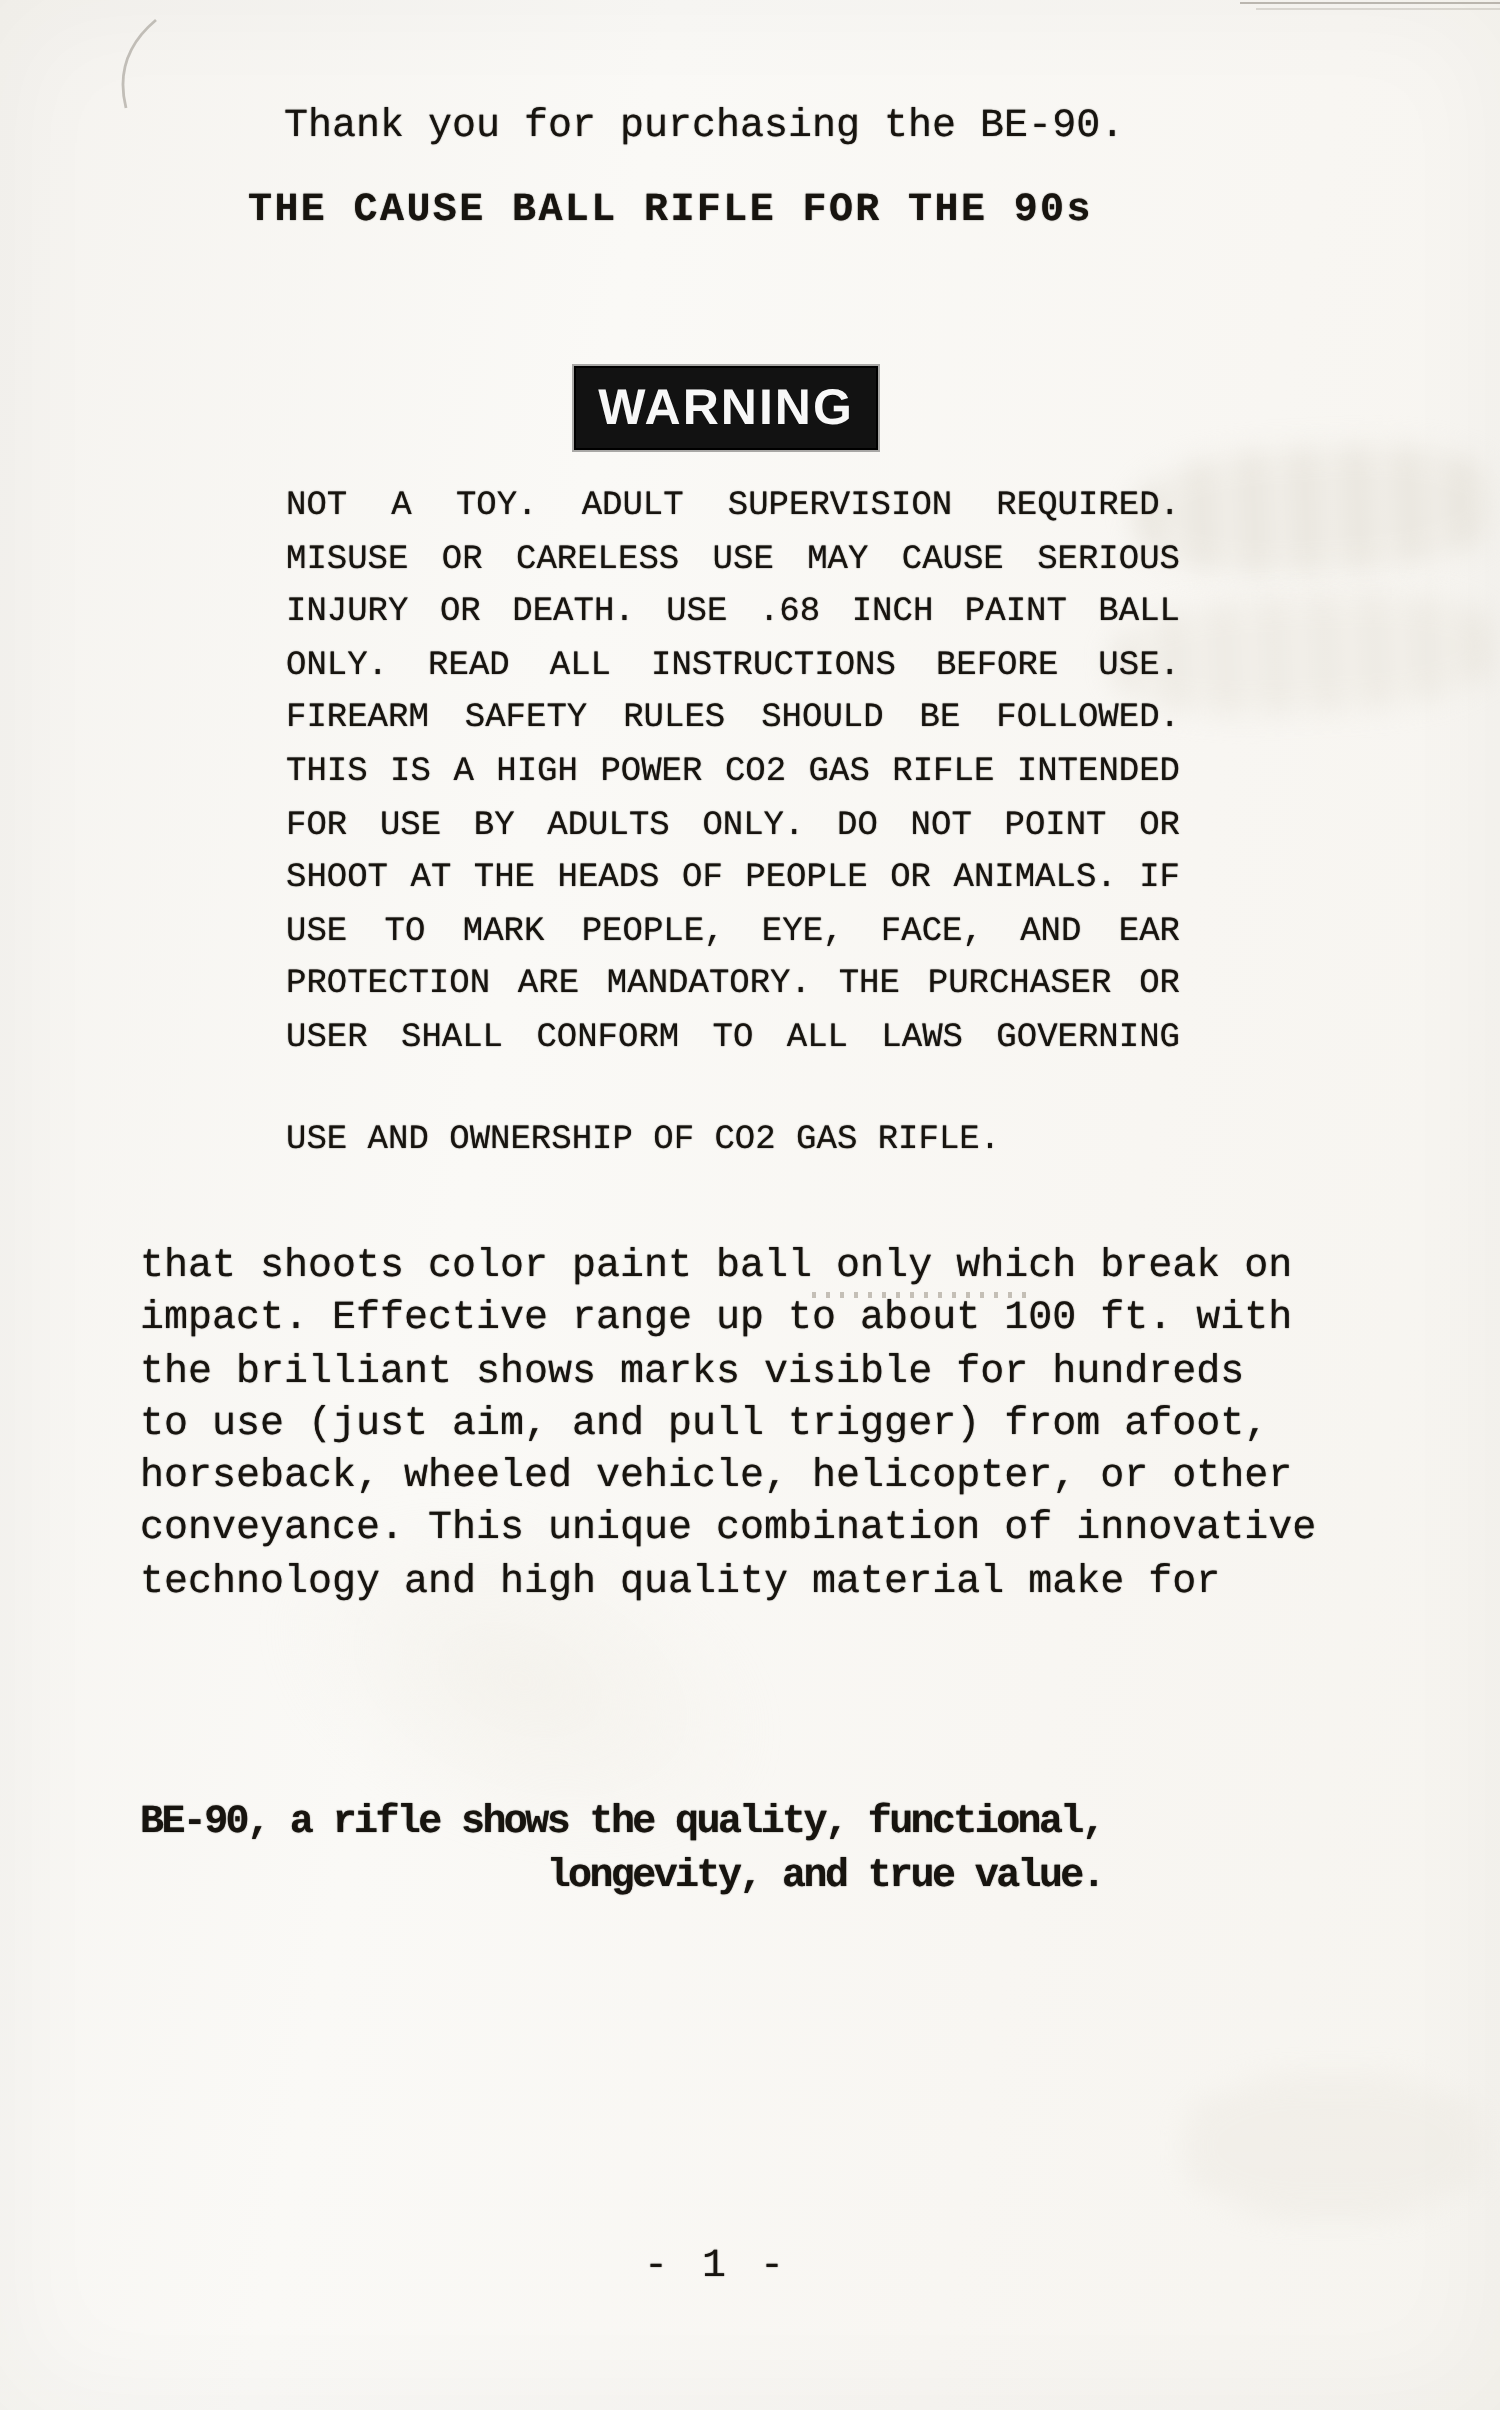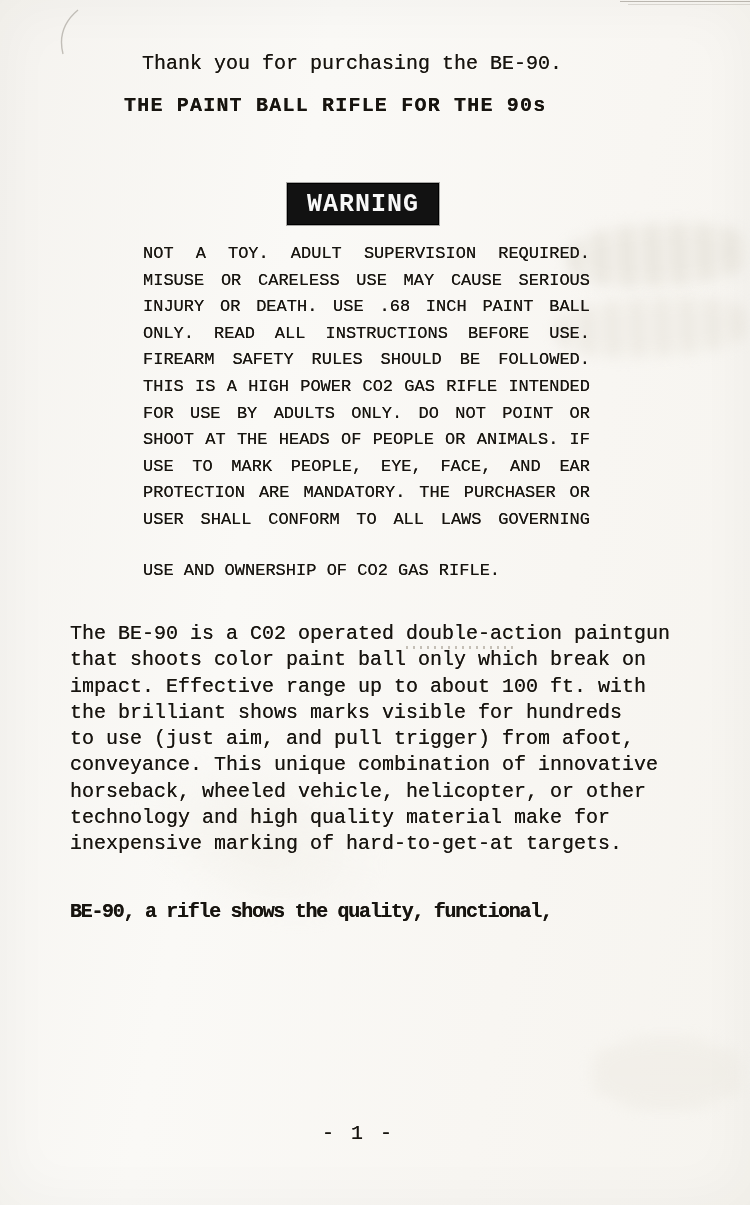--- a/index.html
+++ b/index.html
@@ -30,21 +30,21 @@
 
   .warning-banner {
     position: absolute; left: 287px; top: 183px;
     width: 150px; height: 40px;
     background: #121212;
     border: 1px solid #000;
     display: flex; align-items: center; justify-content: center;
     box-shadow: 0 0 0 1px rgba(18,18,18,0.35);
   }
   .warning-banner span {
-    font-family: Liberation Mono, monospace;
+    font-family: Liberation Sans, sans-serif;
     font-weight: bold; font-size: 25px; letter-spacing: 1px;
     color: #f8f8f8;
   }
 
   .warning-paragraph {
     position: absolute; left: 143px; top: 241px;
     width: 447px;
     font-size: 17px; line-height: 26.6px;
   }
   .wline {
@@ -123,21 +123,21 @@
   </svg>
   <div class="hairline-top-right-1"></div>
   <div class="hairline-top-right-2"></div>
   <div class="ghost ghost-1"></div>
   <div class="ghost ghost-2"></div>
   <div class="ghost ghost-3"></div>
   <div class="ghost ghost-4"></div>
   <div class="correction-marks"></div>
 
   <div class="intro-line typeink">Thank you for purchasing the BE-90.</div>
-  <div class="page-title typeink">THE PAINT BALL RIFLE FOR THE 90s</div>
+  <div class="page-title typeink">THE CAUSE BALL RIFLE FOR THE 90s</div>
 
   <div class="warning-banner">
     <span>WARNING</span>
   </div>
 
   <div class="warning-paragraph typeink">
     <div class="wline">NOT A TOY. ADULT SUPERVISION REQUIRED.</div>
     <div class="wline">MISUSE OR CARELESS USE MAY CAUSE SERIOUS</div>
     <div class="wline">INJURY OR DEATH. USE .68 INCH PAINT BALL</div>
     <div class="wline">ONLY. READ ALL INSTRUCTIONS BEFORE USE.</div>
@@ -145,30 +145,29 @@
     <div class="wline">THIS IS A HIGH POWER CO2 GAS RIFLE INTENDED</div>
     <div class="wline">FOR USE BY ADULTS ONLY. DO NOT POINT OR</div>
     <div class="wline">SHOOT AT THE HEADS OF PEOPLE OR ANIMALS. IF</div>
     <div class="wline">USE TO MARK PEOPLE, EYE, FACE, AND EAR</div>
     <div class="wline">PROTECTION ARE MANDATORY. THE PURCHASER OR</div>
     <div class="wline">USER SHALL CONFORM TO ALL LAWS GOVERNING</div>
     <div class="wline wlast">USE AND OWNERSHIP OF CO2 GAS RIFLE.</div>
   </div>
 
   <div class="body-paragraph typeink">
-    <div class="bline">The BE-90 is a C02 operated double-action paintgun</div>
     <div class="bline">that shoots color paint ball only which break on</div>
     <div class="bline">impact. Effective range up to about 100 ft. with</div>
     <div class="bline">the brilliant shows marks visible for hundreds</div>
     <div class="bline">to use (just aim, and pull trigger) from afoot,</div>
+    <div class="bline">horseback, wheeled vehicle, helicopter, or other</div>
     <div class="bline">conveyance. This unique combination of innovative</div>
-    <div class="bline">horseback, wheeled vehicle, helicopter, or other</div>
     <div class="bline">technology and high quality material make for</div>
-    <div class="bline">inexpensive marking of hard-to-get-at targets.</div>
   </div>
 
   <div class="closing-statement typeink">
     <div class="cline">BE-90, a rifle shows the quality, functional,</div>
+    <div class="cline">longevity, and true value.</div>
   </div>
 
   <div class="page-number typeink">- 1 -</div>
 
 </div>
 
 </body></html>

